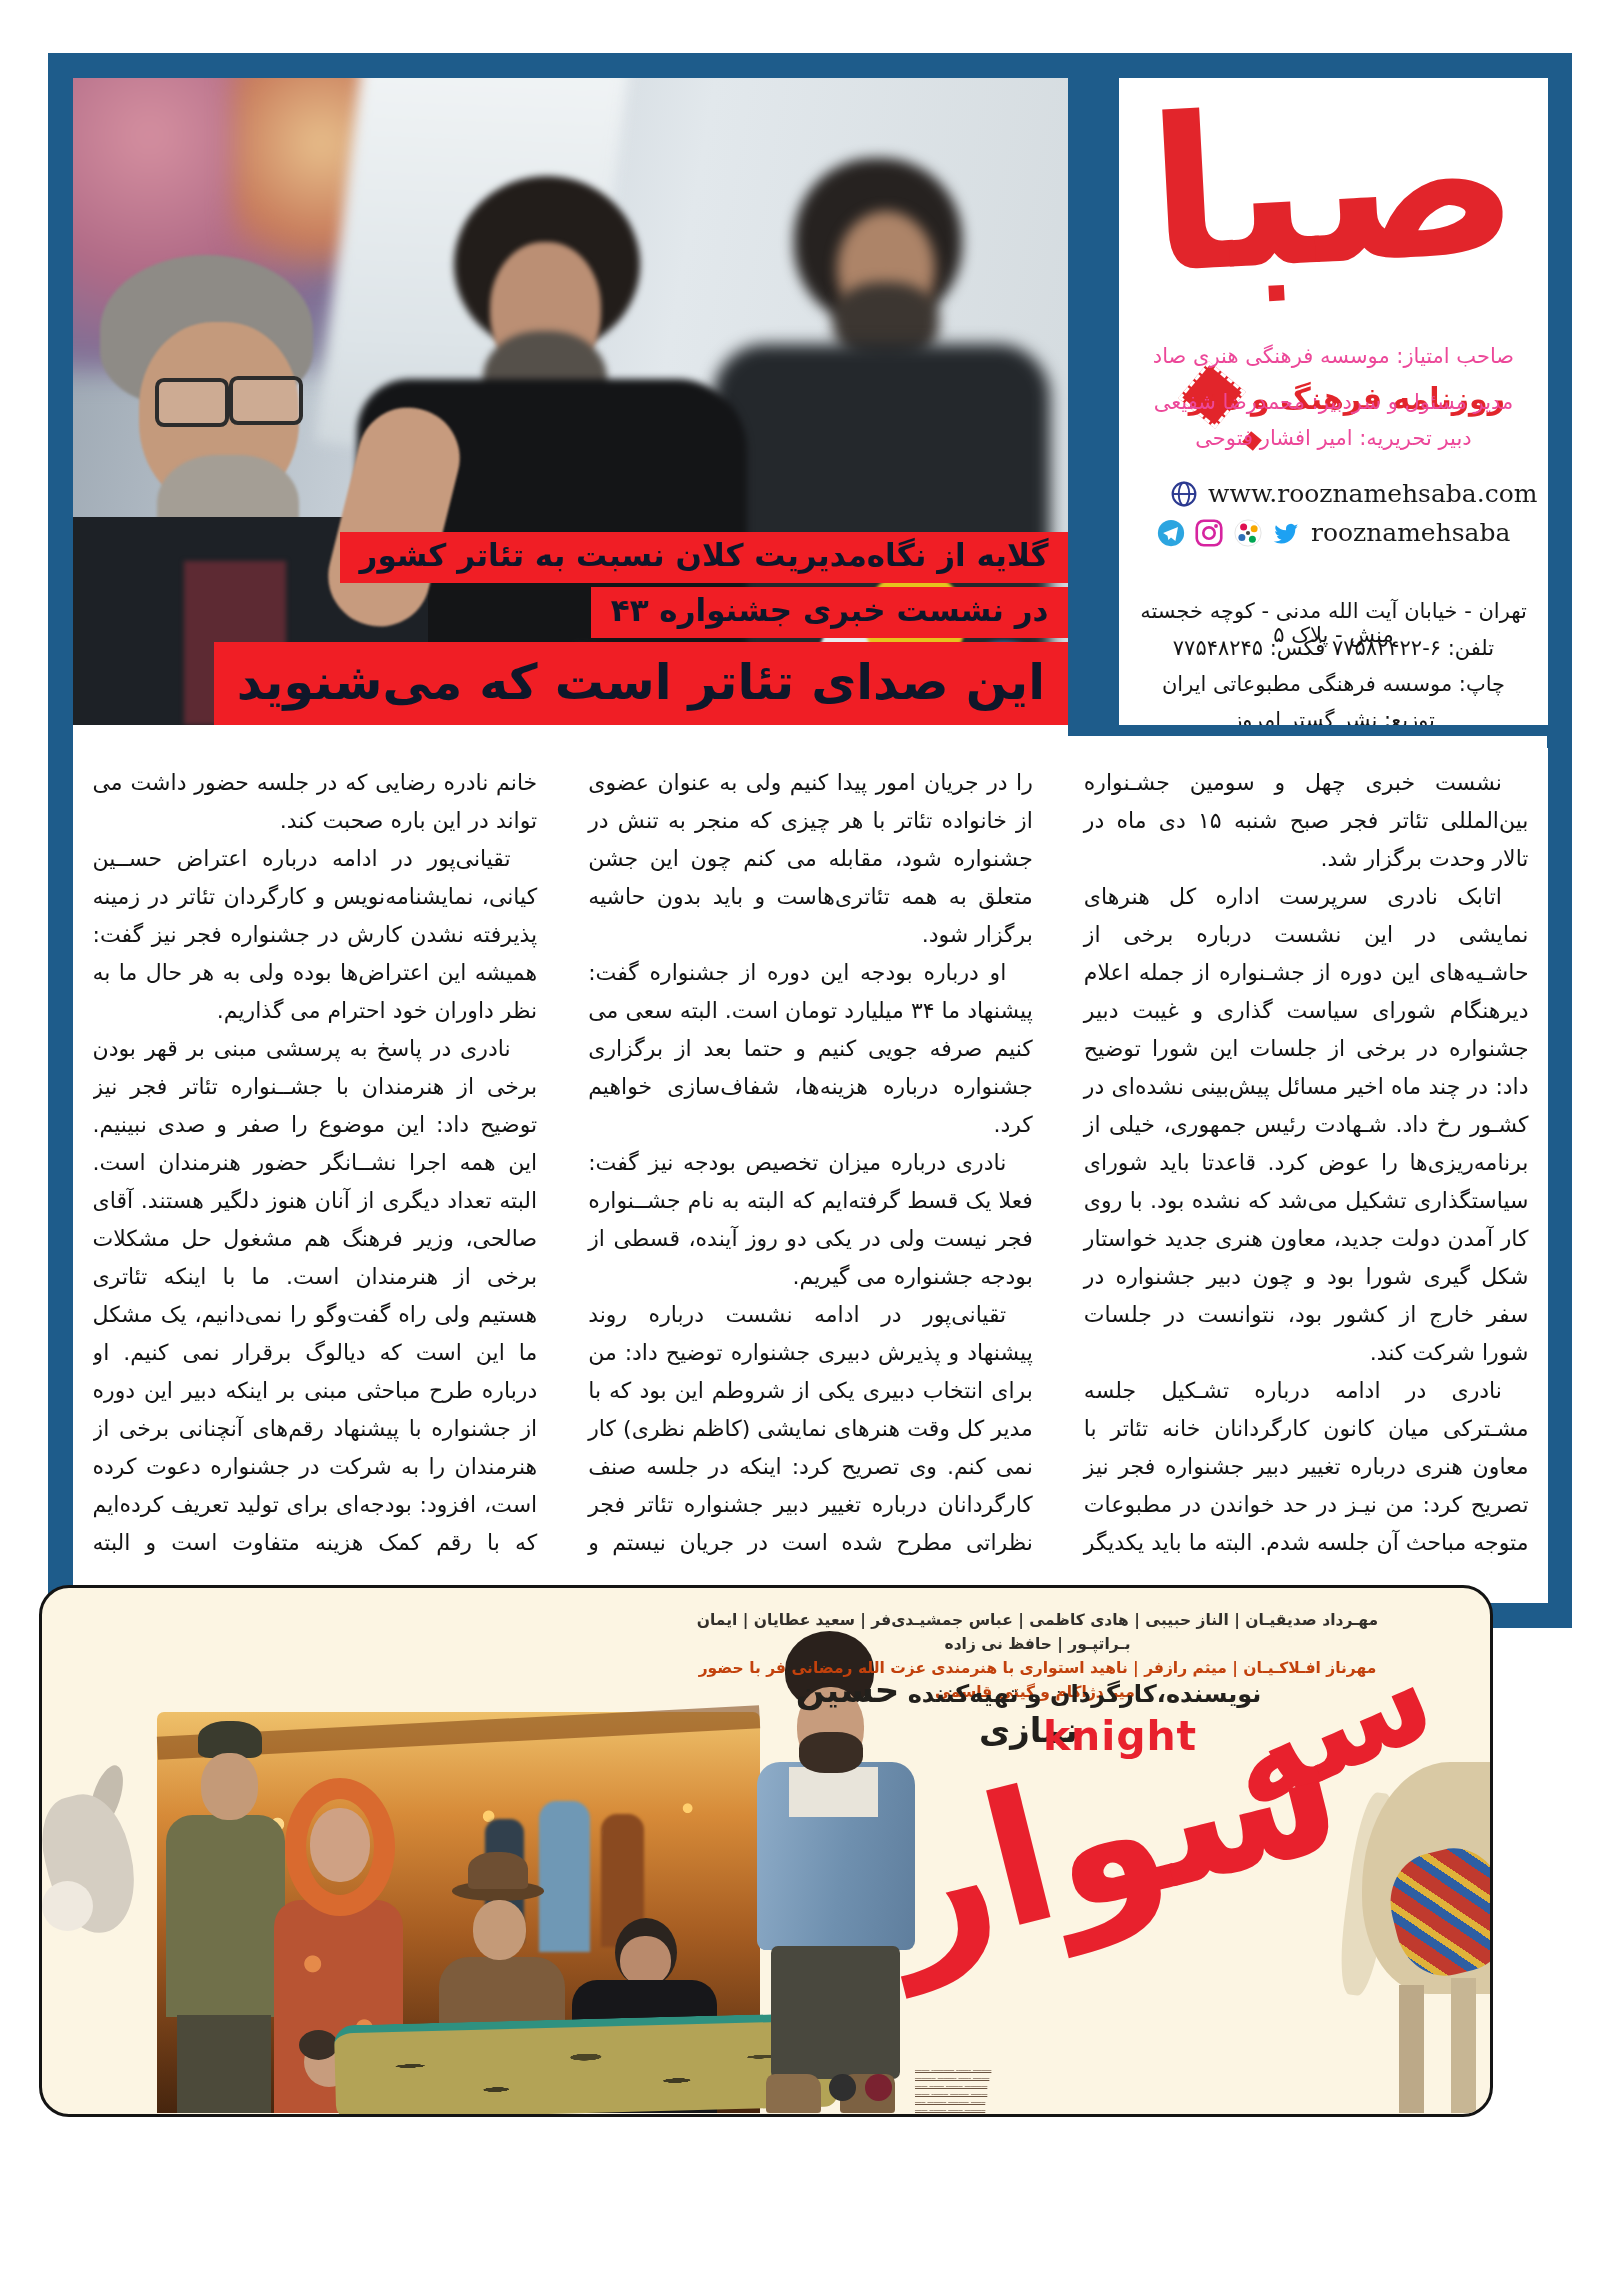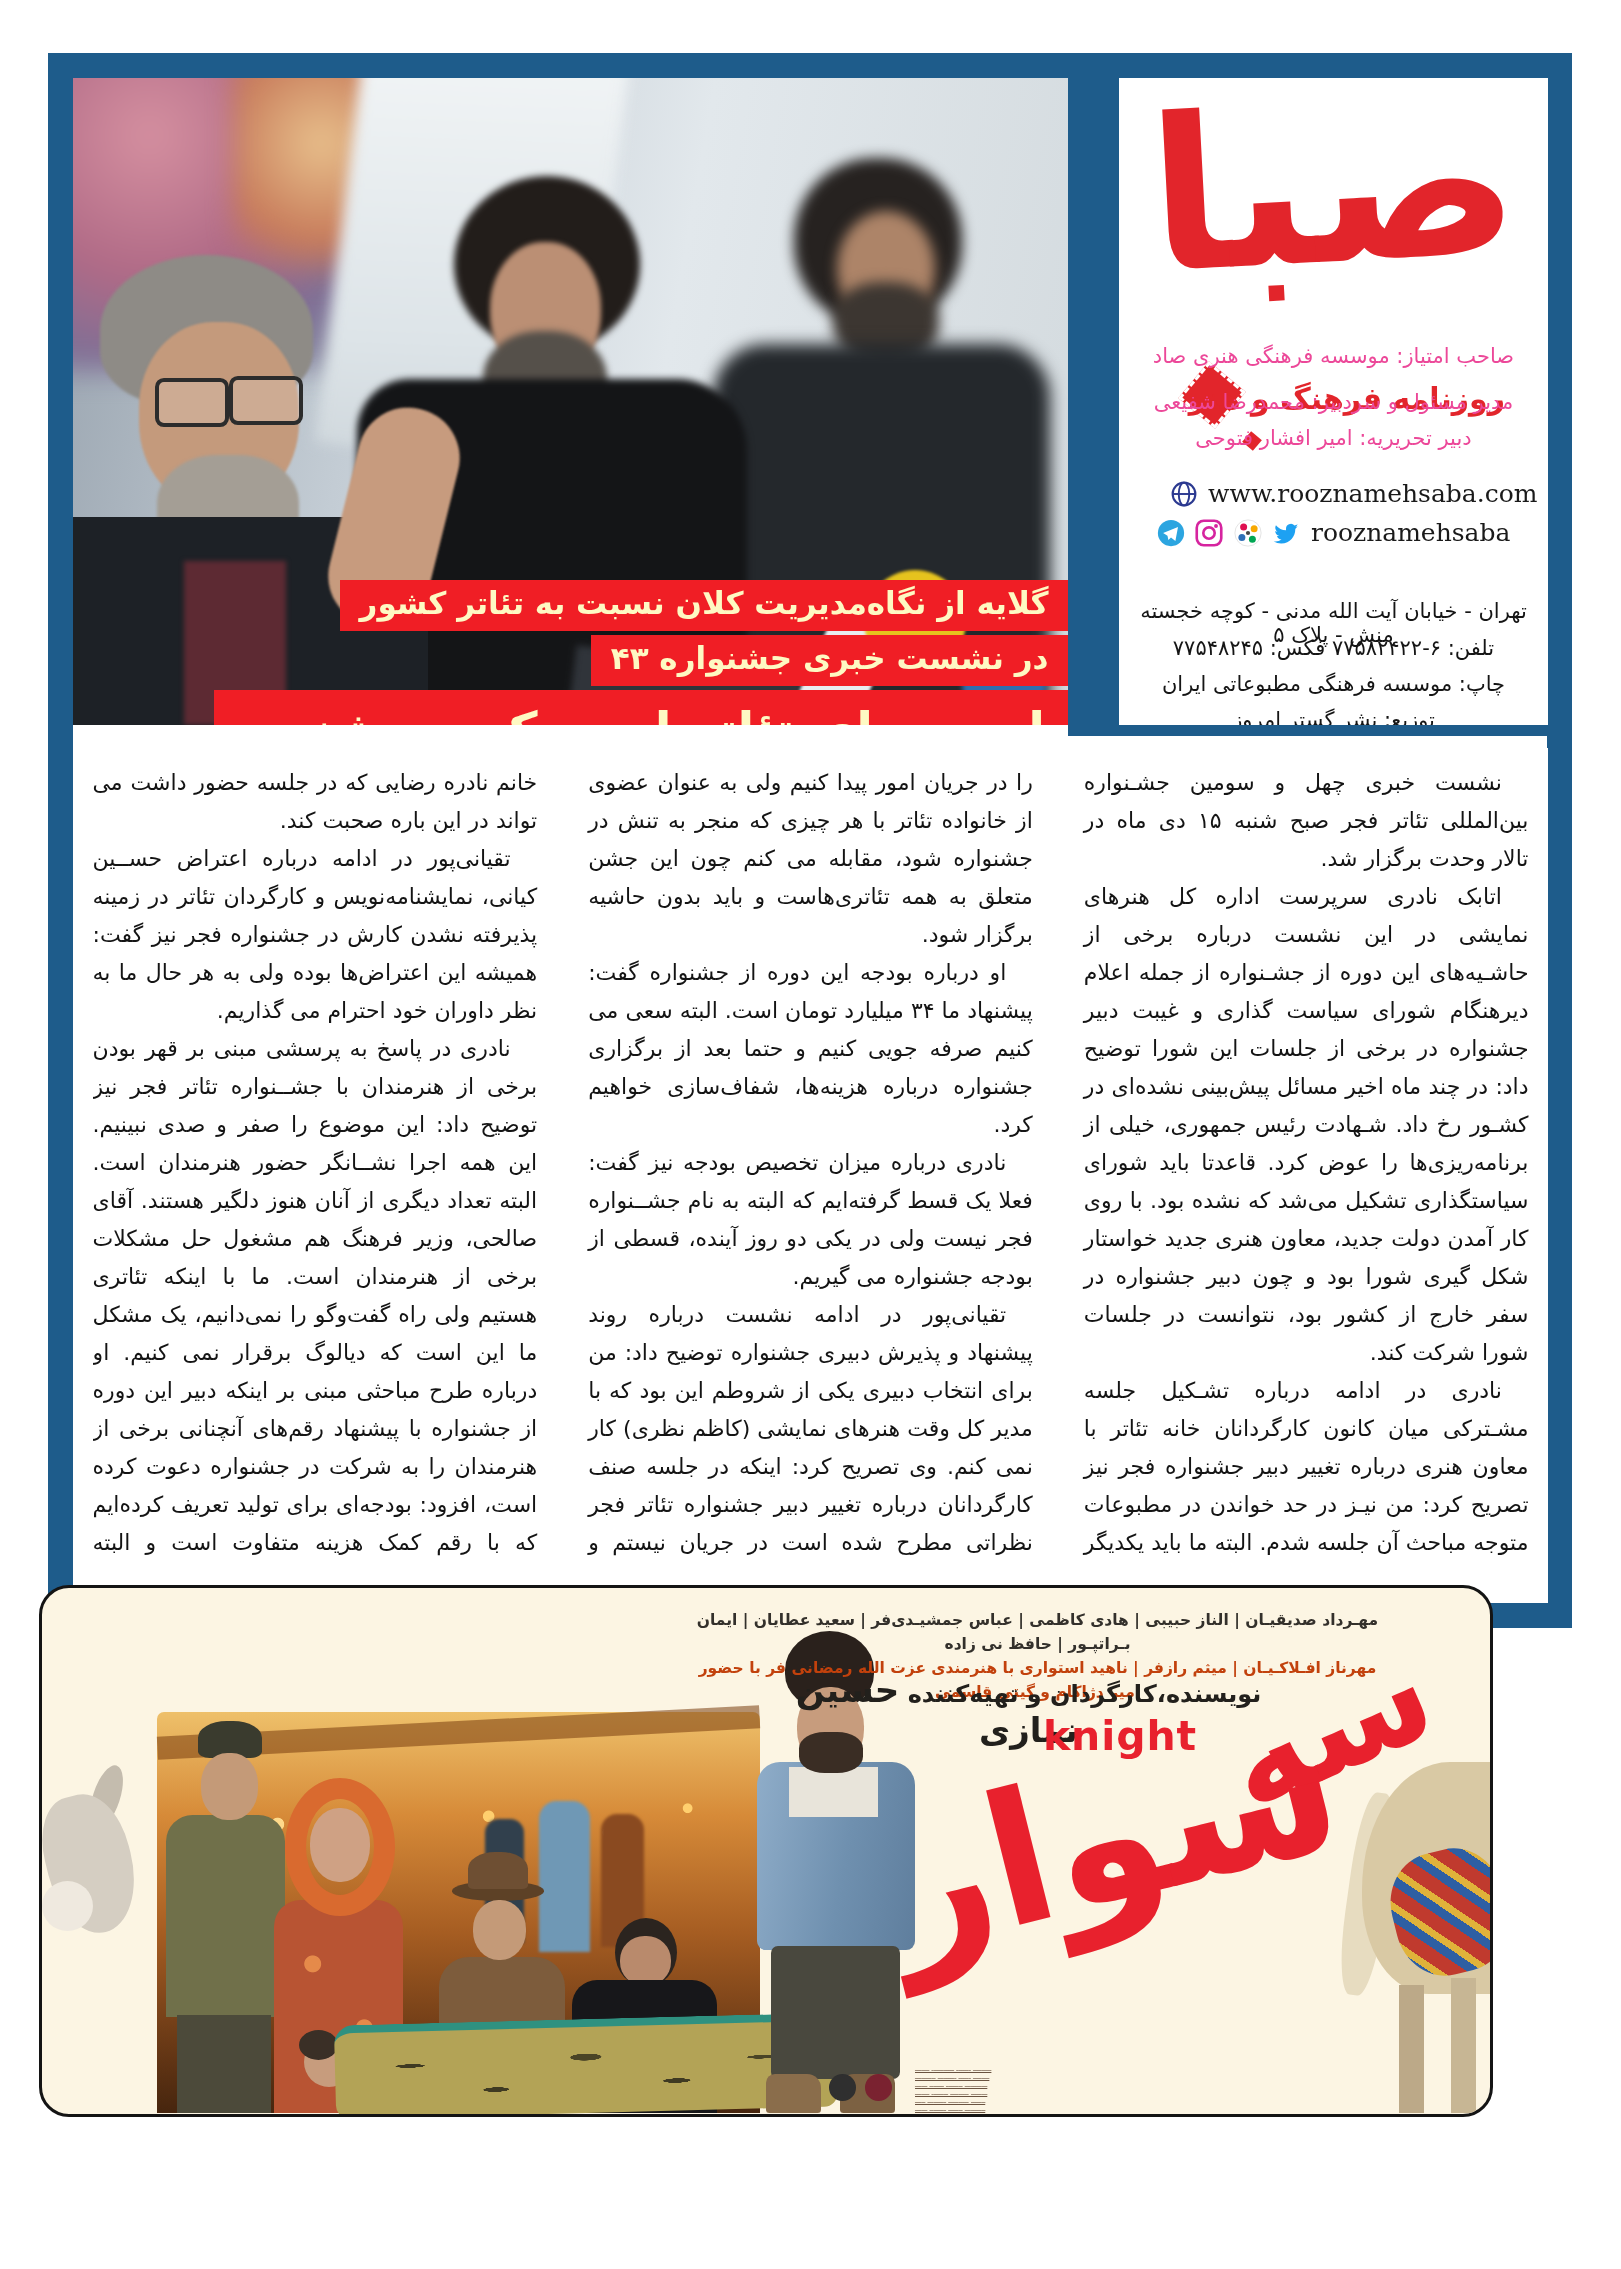--- a/index.html
+++ b/index.html
@@ -38,22 +38,22 @@
   .ph-man1-beard{left:84px;top:377px;width:142px;height:115px;border-radius:42%;background:#a49e95;filter:blur(1.8px);}
   .ph-man1-body{left:-62px;top:439px;width:417px;height:222px;border-radius:62px 80px 0 0;background:#1d2126;}
   .ph-man1-shirt{left:111px;top:483px;width:102px;height:164px;background:#5d2a33;filter:blur(2.7px);}
   .ph-man1-hand{left:270px;top:328px;width:102px;height:222px;border-radius:50px;background:#c79b7e;transform:rotate(14deg);filter:blur(0.9px);}
   .ph-mic-dark{right:266px;top:581px;width:231px;height:80px;background:#30343a;transform:rotate(7deg);filter:blur(3.5px);}
   .ph-mic-white{right:191px;top:523px;width:64px;height:133px;background:#e9edf0;transform:rotate(24deg);border-radius:12.4px;filter:blur(1.8px);}
   .ph-mic-foam-yellow{right:102px;top:492px;width:102px;height:102px;border-radius:50%;background:#e6c31e;filter:blur(1.8px);}
   .ph-mic-foam-blue{right:22px;top:563px;width:84px;height:84px;border-radius:50%;background:#2f6fae;filter:blur(2.7px);}
 
   
-  .kicker{position:absolute;right:0;background:#f01e25;color:#fef9c3;font-weight:bold;
-          white-space:nowrap;padding:6.2px 19.5px 10.6px;font-size:31px;line-height:1.1;z-index:5;margin-top:48px;}
+  .kicker{position:absolute;right:0;background:#f01e25;color:#0f172a;font-weight:bold;
+          white-space:nowrap;padding:6.2px 19.5px 10.6px;font-size:31px;line-height:1.1;z-index:5;}
   #kicker1{top:454px;}
   #kicker2{top:509px;}
   #headline{top:564px;font-size:49px;padding:14px 23px 15px;letter-spacing:-0.9px;}
 
   
   #mast-wrap{left:995px;top:0;width:480px;height:658px;background:#1e5c8b;}
   #mast{position:absolute;left:51px;right:0;top:0;bottom:10.6px;background:#ffffff;overflow:hidden;}
   #mast div{position:absolute;}
   #logo{top:-10.6px;left:0;right:0;text-align:center;font-size:211px;line-height:1.15;font-weight:bold;
         color:#e2252b;transform:rotate(-3deg);}

